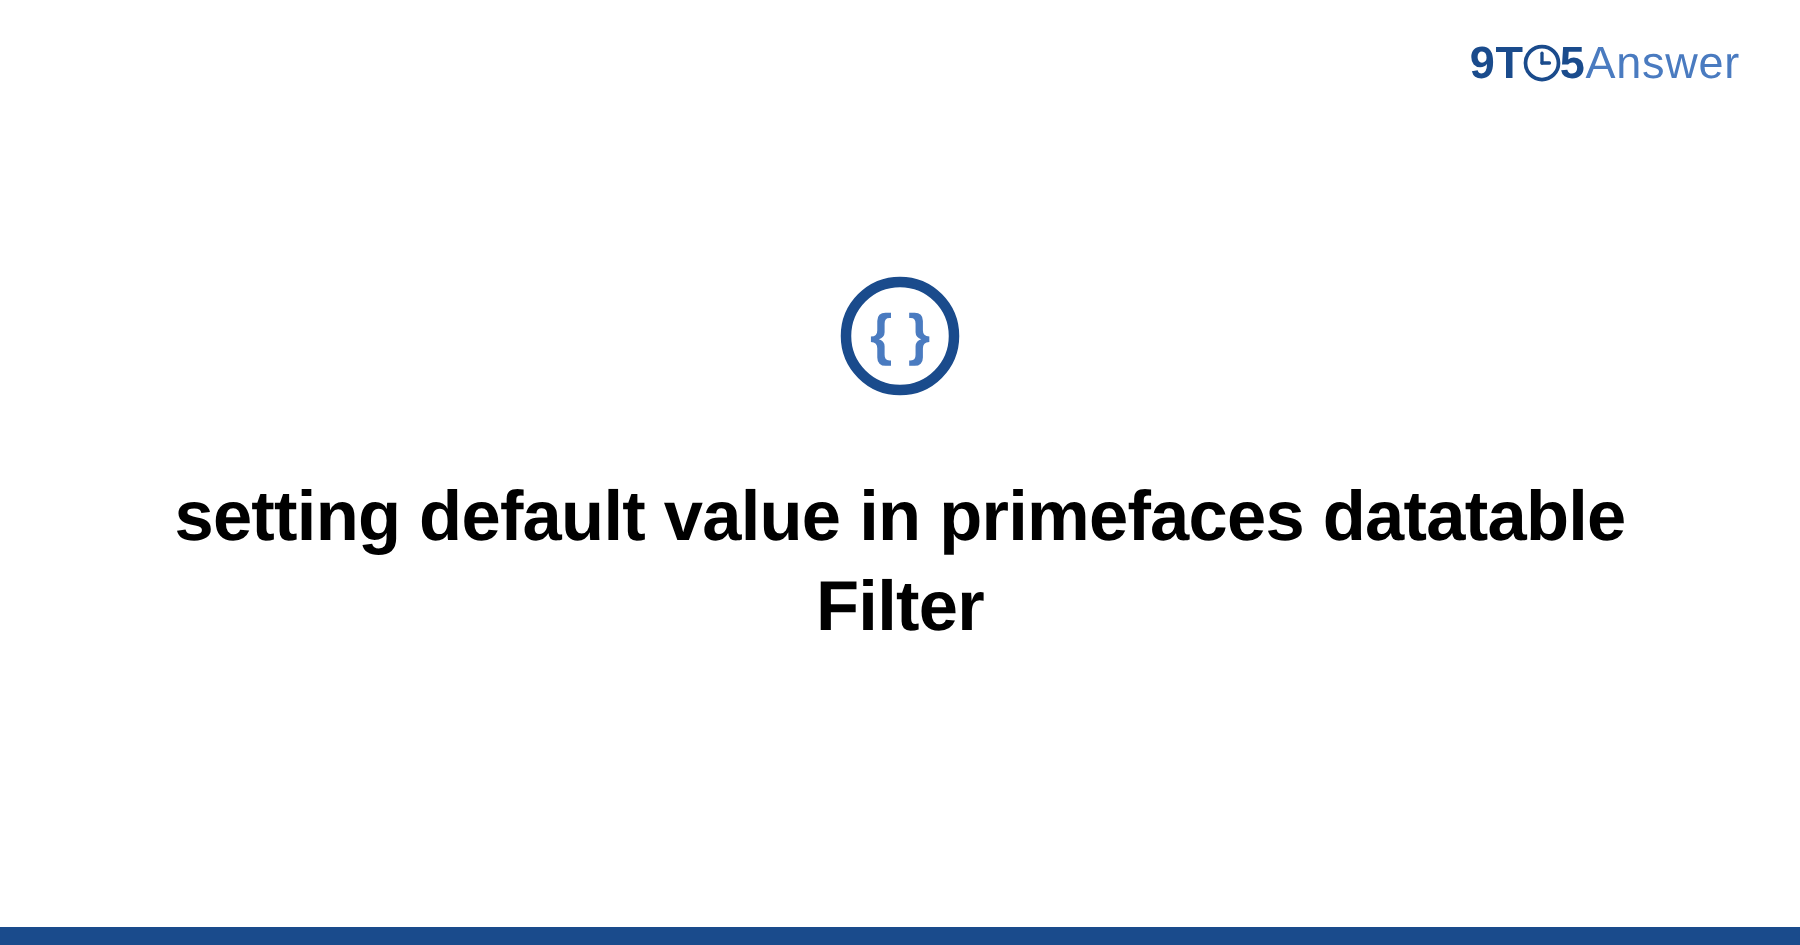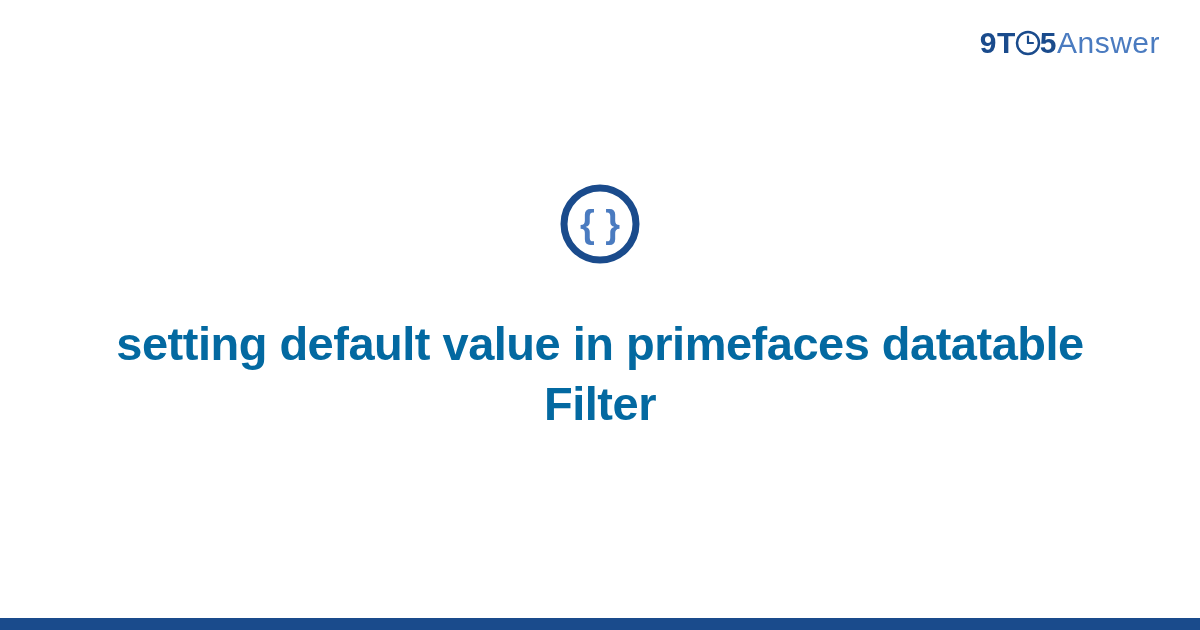--- a/index.html
+++ b/index.html
@@ -59,21 +59,21 @@
       width: 80px;
       height: 80px;
       margin-bottom: 50px;
       display: flex;
       align-items: center;
       justify-content: center;
     }
     .title {
       font-size: 47px;
       font-weight: 700;
-      color: #0369a1;
+      color: #000000;
       text-align: center;
       line-height: 1.28;
       letter-spacing: -0.5px;
     }
     .footer-bar {
       position: absolute;
       bottom: 0;
       left: 0;
       width: 100%;
       height: 12px;

